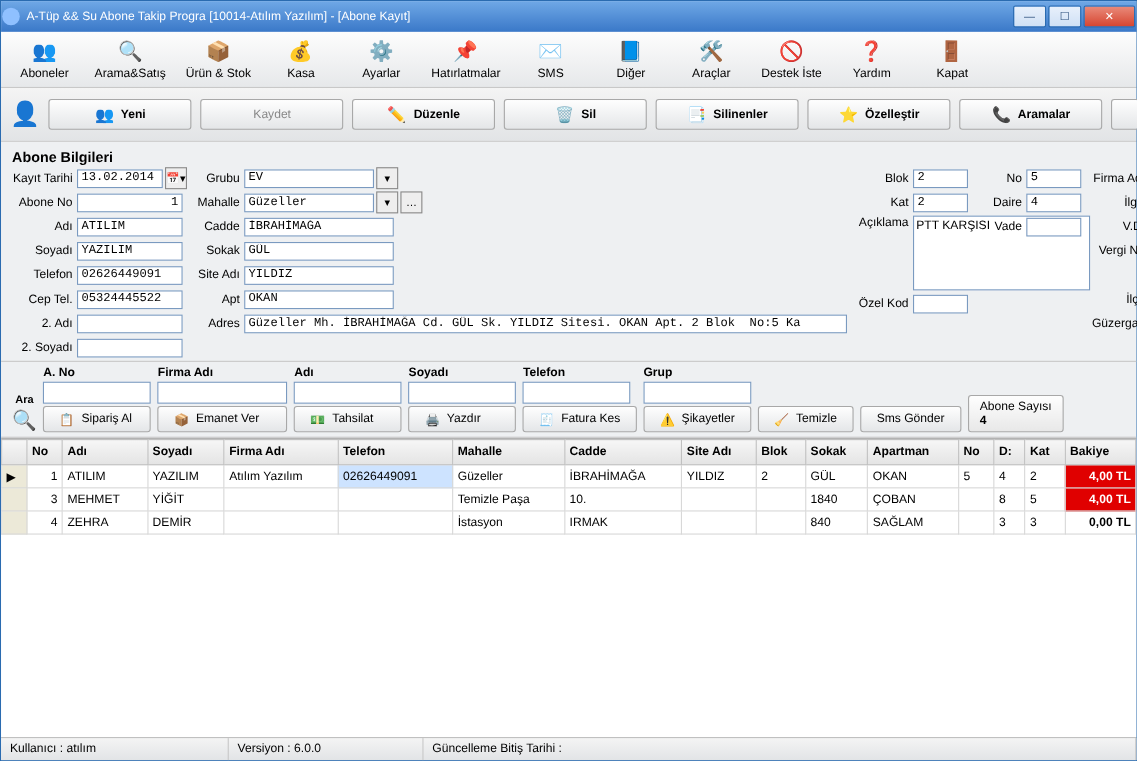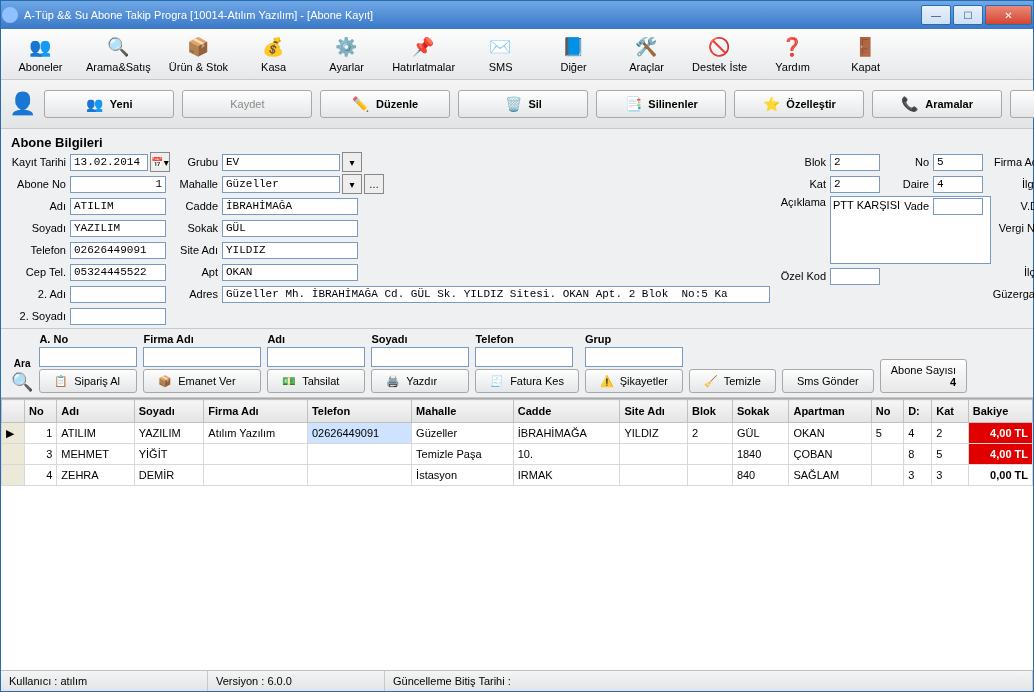--- a/index.html
+++ b/index.html
@@ -35,21 +35,21 @@
   .gridwrap{flex:1;overflow:auto;background:#fff;border-top:1px solid #aaa;}
   table.grid{border-collapse:collapse;width:100%;font-size:11px;}
   table.grid th{background:linear-gradient(#f6f6f6,#e4e4e4);border:1px solid #c0c0c0;padding:2px 4px;text-align:left;font-weight:bold;height:18px;}
   table.grid td{border:1px solid #d8d8d8;padding:2px 4px;height:16px;}
   .rowhdr{width:14px;background:#ece9d8;border:1px solid #c0c0c0;}
   .neg{background:#e00000;color:#fff;font-weight:bold;text-align:right;}
   .zero{text-align:right;font-weight:bold;}
   .selcell{background:#cde3ff;border:1px dotted #000 !important;}
   .statusbar{height:20px;background:linear-gradient(#f4f4f4,#e2e4e6);border-top:1px solid #c0c0c0;display:flex;align-items:center;font-size:11px;}
   .statusbar .cell{padding:0 8px;border-right:1px solid #c8c8c8;height:100%;display:flex;align-items:center;}
-  .cnt{border:1px solid #a8a8a8;border-radius:3px;padding:4px 10px;text-align:right;background:linear-gradient(#fefefe,#e8e8e8);}
+  .cnt{border:1px solid #a8a8a8;border-radius:3px;padding:4px 10px;text-align:left;background:linear-gradient(#fefefe,#e8e8e8);}
   .smallbtn{height:18px;width:18px;border:1px solid #888;background:#eee;display:flex;align-items:center;justify-content:center;font-size:10px;cursor:pointer;}
 </style>
 </head>
 <body>
 
 <div class="window">
 
   <div class="titlebar">
     <span class="ico"></span>
     <span class="title">A-Tüp &amp;&amp; Su Abone Takip Progra [10014-Atılım Yazılım] - [Abone Kayıt]</span>

